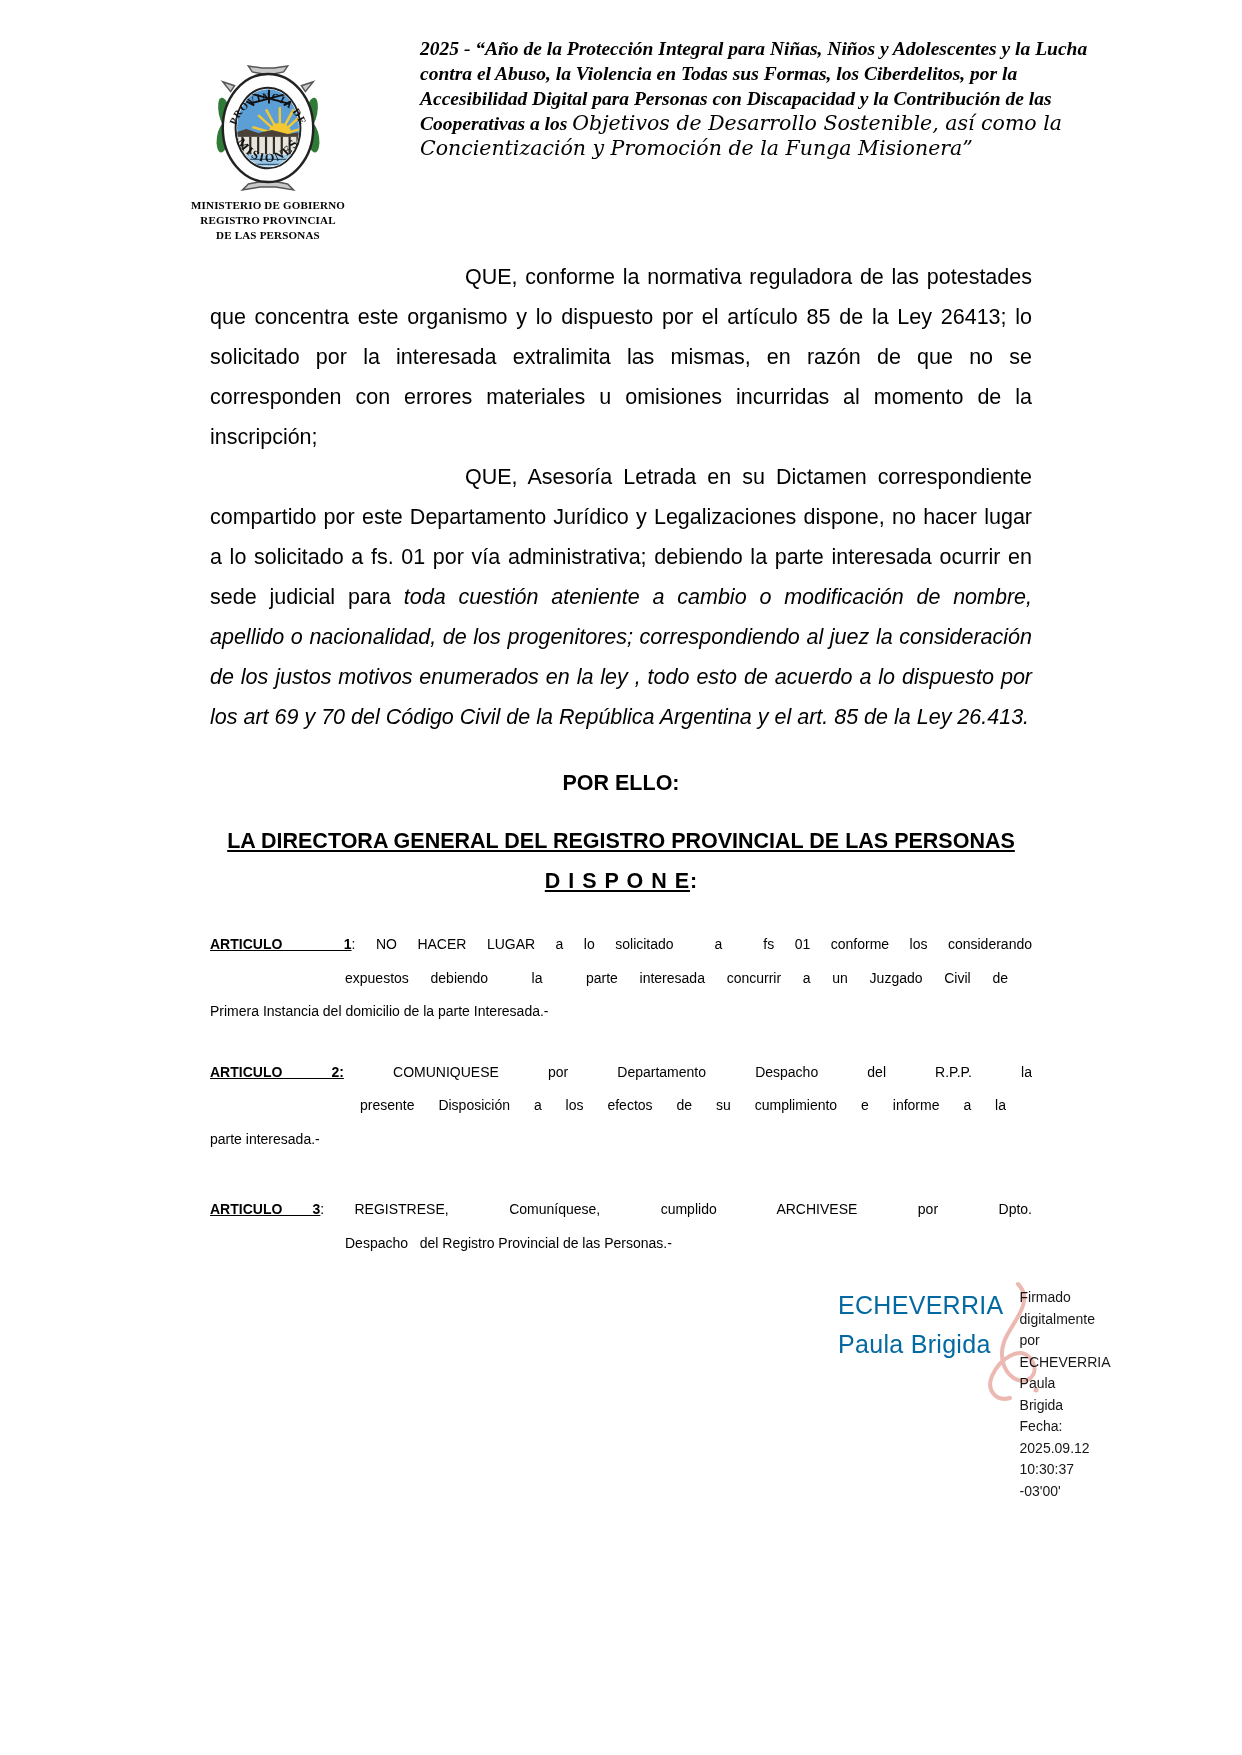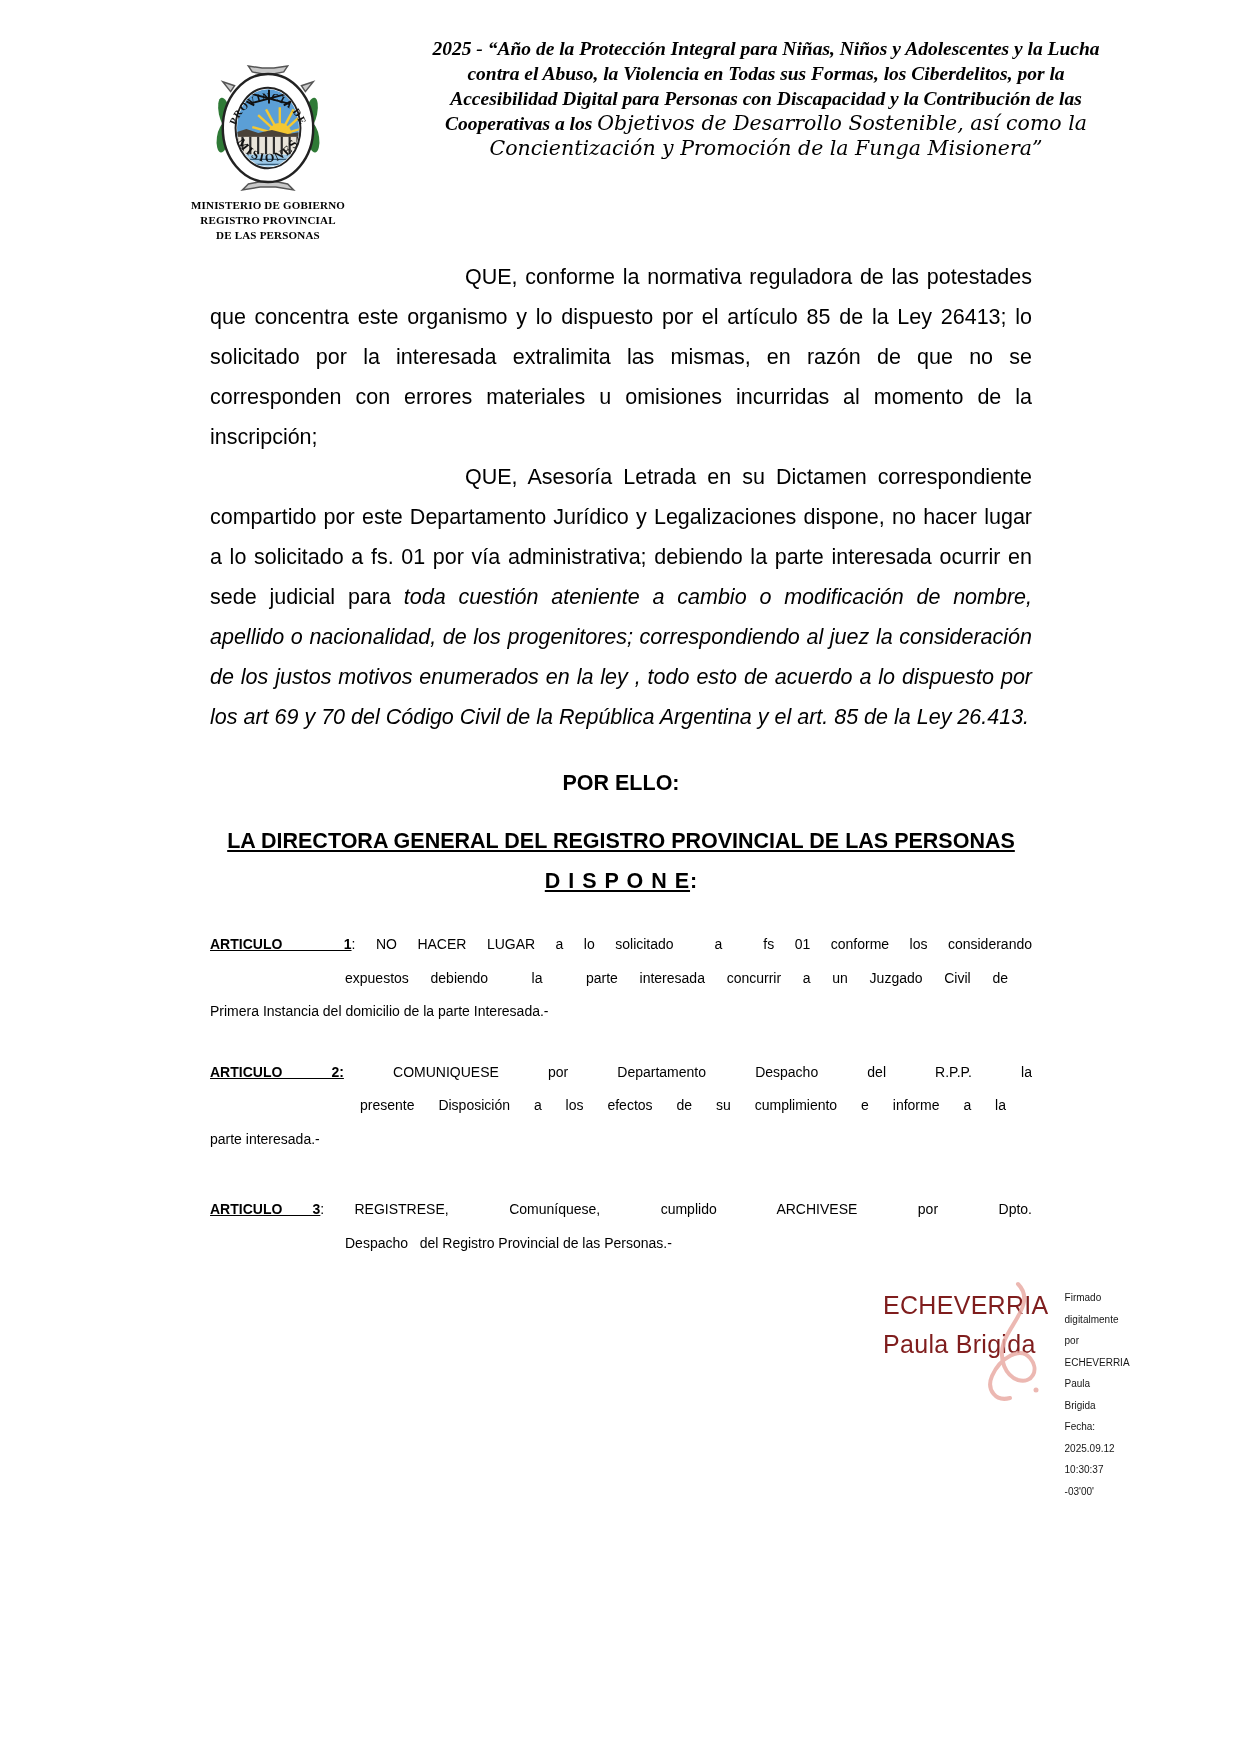--- a/index.html
+++ b/index.html
@@ -9,21 +9,21 @@
     font-family:"Liberation Sans", sans-serif;
   }
   
   .header { display:flex; padding:28px 130px 0 178px; }
   .logo-col { width:180px; flex:0 0 auto; text-align:center; padding-top:36px; }
   .ministry {
     margin-top:2px; font-family:"Liberation Serif", serif; font-weight:bold;
     font-size:11px; line-height:15px; letter-spacing:0.2px;
   }
   .legend {
-    flex:1; margin-left:62px; padding-top:8px; text-align:center;
+    flex:1; margin-left:62px; padding-top:8px; text-align:left;
     font-family:"Liberation Serif", serif; font-style:italic; font-weight:bold;
     font-size:19.5px; line-height:25px;
   }
   .legend .alt { font-family:"DejaVu Serif", serif; font-weight:normal; font-size:20.5px; }
   
   .doc-body {
     padding:14px 210px 0 210px; font-size:21.5px; line-height:40px;
     text-align:justify;
   }
   .para { margin:0; }
@@ -43,25 +43,25 @@
   .art .line.plain { text-align:left; text-align-last:left; }
   .ind135 { padding-left:135px; padding-right:24px; }
   .ind150 { padding-left:150px; padding-right:26px; }
   .lbl { font-weight:bold; text-decoration:underline; }
   
   .sig {
     position:relative; margin:26px 0 0 628px; display:flex; align-items:flex-start;
     text-align:left;
   }
   .sig-name {
-    font-size:25px; line-height:39px; color:#7f1d1d; letter-spacing:0.3px;
-    white-space:nowrap; text-align:left; text-align-last:left;margin-left:45px;
+    font-size:25px; line-height:39px; color:#0369a1; letter-spacing:0.3px;
+    white-space:nowrap; text-align:left; text-align-last:left;
   }
   .sig-details {
-    margin-left:16px; padding-top:1px; font-size:10px; line-height:21.5px;
+    margin-left:16px; padding-top:1px; font-size:14px; line-height:21.5px;
     color:#161616; text-align:left; text-align-last:left; position:relative; z-index:2;
   }
   .sig-flourish { position:absolute; left:128px; top:-6px; z-index:1; }
 </style>
 </head>
 <body>
 
 <div class="page">
 
   <div class="header">

